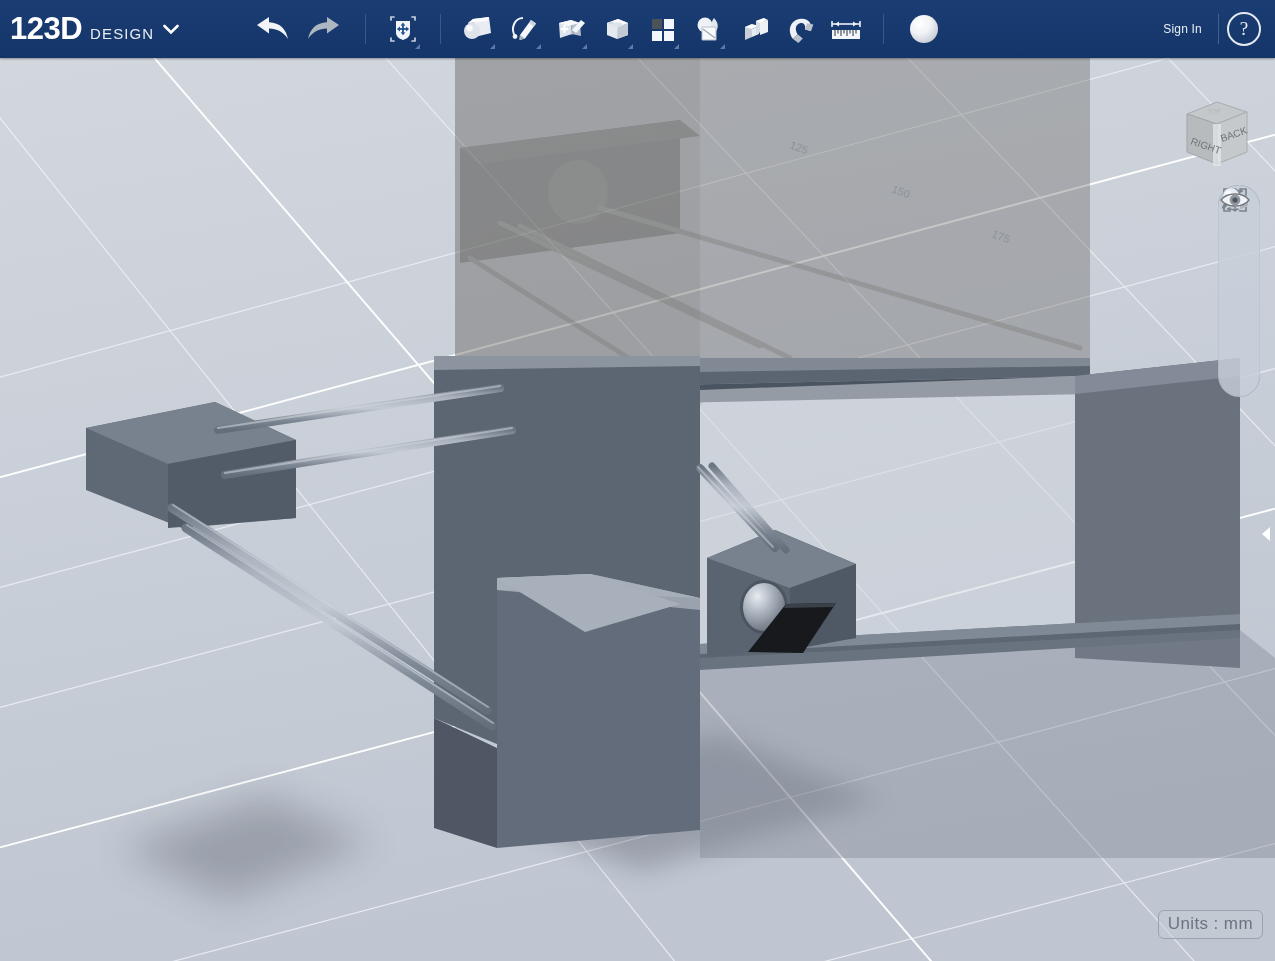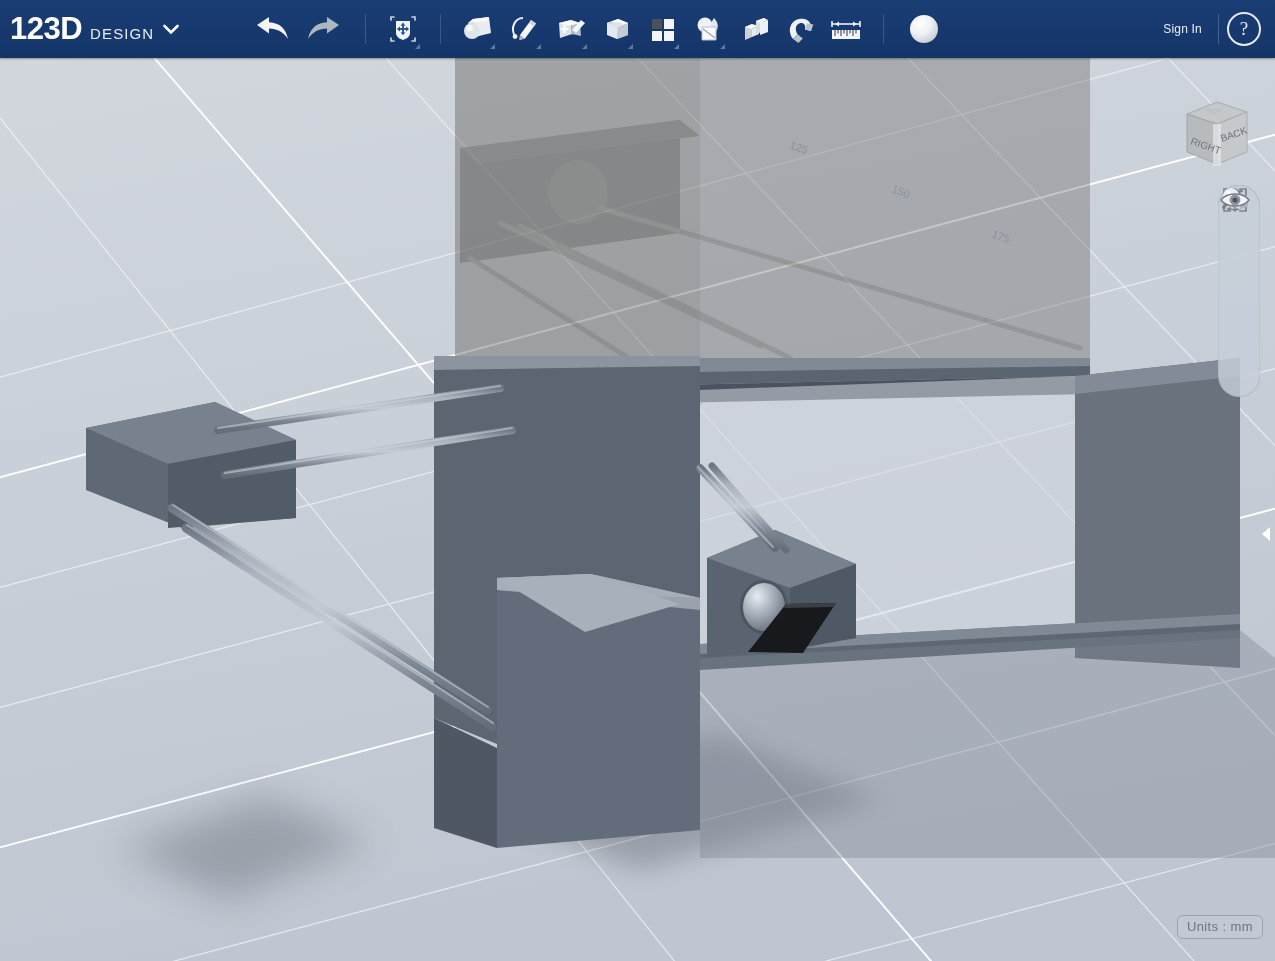--- a/index.html
+++ b/index.html
@@ -81,21 +81,21 @@
   .navbtn{
     width:38px;height:34px;display:flex;align-items:center;justify-content:center;
     cursor:pointer;
   }
 
   
   #units{
     position:absolute;right:12px;bottom:22px;
     border:1px solid #9aa3b0;border-radius:6px;
     background:rgba(198,204,213,.55);
-    color:#6d7480;font-size:13px;letter-spacing:.4px;
+    color:#6d7480;font-size:17px;letter-spacing:.4px;
     padding:3px 9px 4px;z-index:25;cursor:pointer;user-select:none;margin-left:7px;
   }
 
   
   #panelhandle{
     position:absolute;right:0;top:58px;width:16px;height:903px;
     z-index:26;cursor:pointer;
   }
   #panelhandle .arrow{
     position:absolute;left:3px;top:469px;width:0;height:0;

